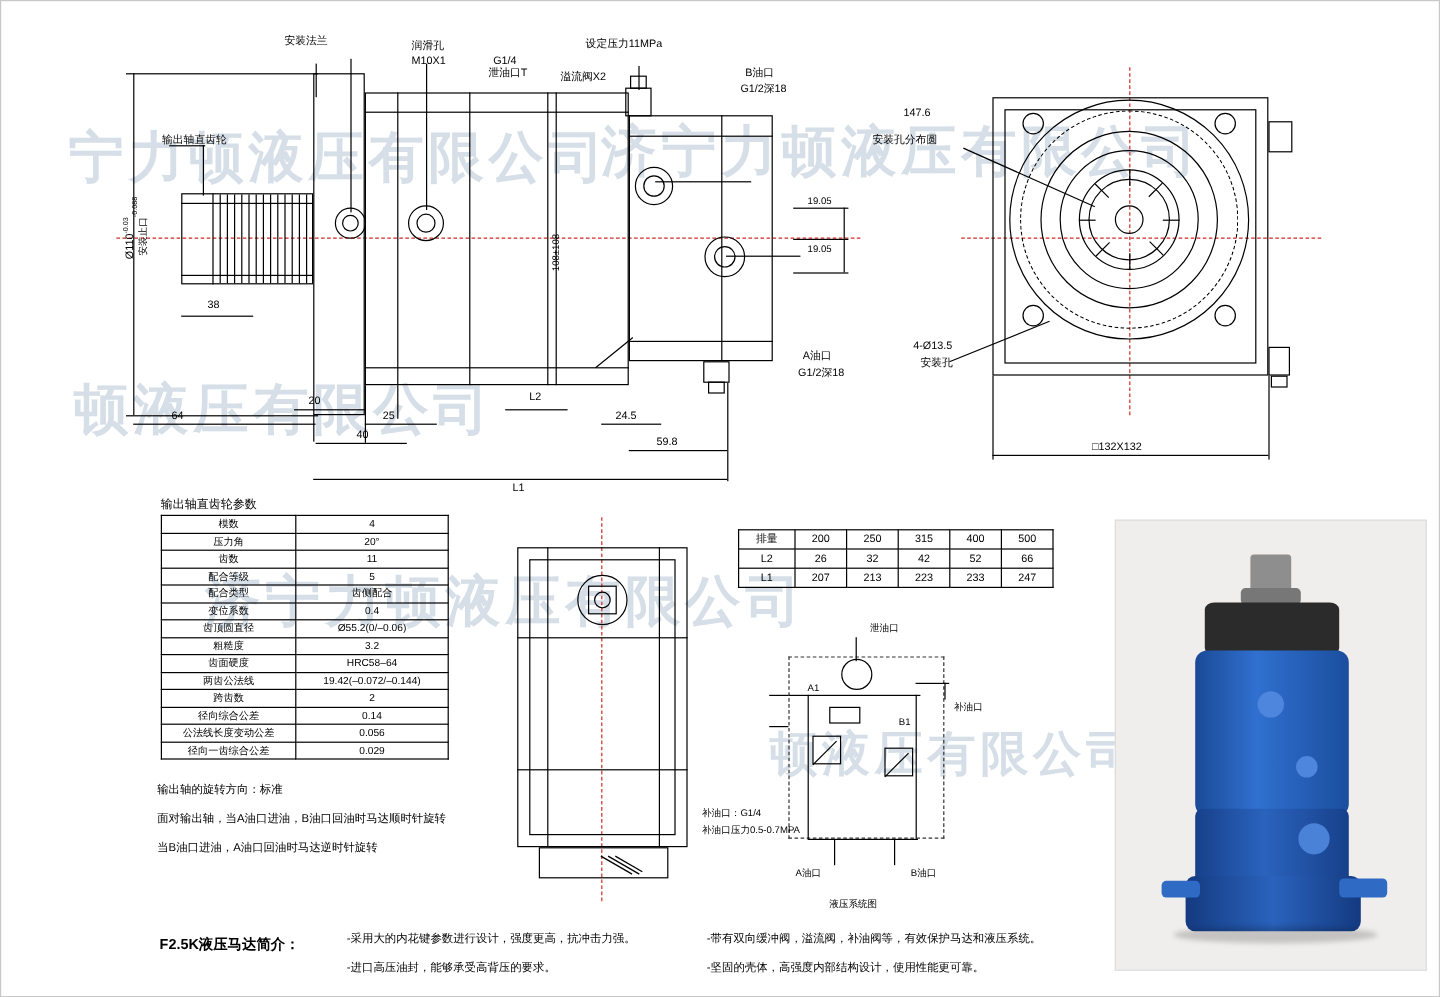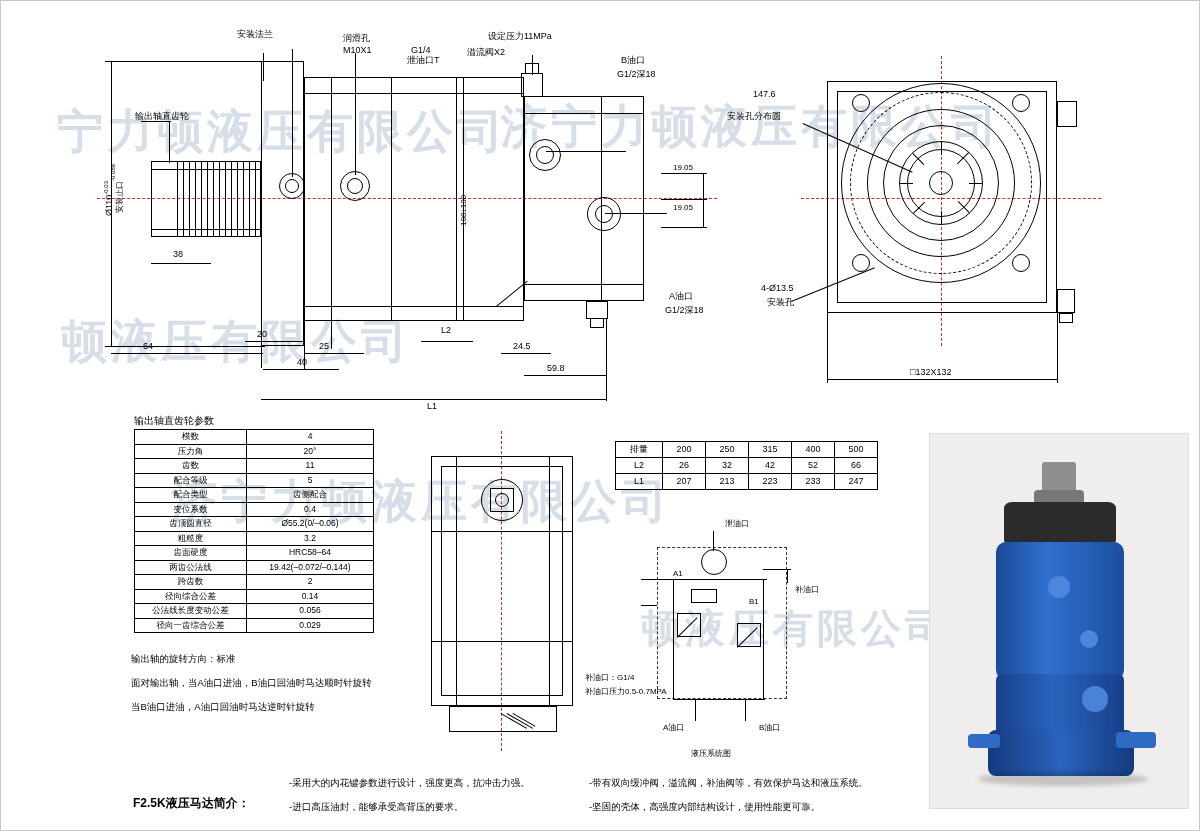--- a/index.html
+++ b/index.html
@@ -120,21 +120,21 @@
     <div class="ln" style="left:604px;top:212px;width:62px;height:1px;"></div>
     <div class="ln" style="left:168px;top:120px;width:1px;height:42px;"></div>
     <div class="ln" style="left:140px;top:120px;width:30px;height:1px;"></div>
 
     <div class="lbl" style="left:236px;top:28px;">安装法兰</div>
     <div class="lbl" style="left:342px;top:32px;">润滑孔</div>
     <div class="lbl" style="left:342px;top:44px;">M10X1</div>
     <div class="lbl" style="left:406px;top:32px;margin-top:22px;">泄油口T</div>
     <div class="lbl" style="left:410px;top:44px;">G1/4</div>
     <div class="lbl" style="left:475px;top:30px;margin-left:12px;">设定压力11MPa</div>
-    <div class="lbl" style="left:466px;top:46px;text-align:right;">溢流阀X2</div>
+    <div class="lbl" style="left:466px;top:58px;text-align:right;">溢流阀X2</div>
     <div class="lbl" style="left:620px;top:54px;">B油口</div>
     <div class="lbl" style="left:616px;top:68px;">G1/2深18</div>
     <div class="lbl" style="left:668px;top:290px;">A油口</div>
     <div class="lbl" style="left:664px;top:304px;">G1/2深18</div>
     <div class="lbl" style="left:134px;top:110px;">输出轴直齿轮</div>
 
     <div class="ln v" style="left:110px;top:60px;height:285px;"></div>
     <div class="ln h" style="left:104px;top:60px;width:160px;"></div>
     <div class="ln h" style="left:104px;top:345px;width:160px;"></div>
     <div class="lbl rot" style="left:100px;top:215px;">
@@ -388,19 +388,19 @@
 
     <div style="position:absolute;left:186px;top:298px;width:40px;height:16px;background:#2f6ac4;border-radius:4px;"></div>
     <div style="position:absolute;left:38px;top:300px;width:32px;height:14px;background:#2f6ac4;border-radius:4px;"></div>
     <div style="position:absolute;left:152px;top:252px;width:26px;height:26px;background:#4a82d8;border-radius:50%;"></div>
     <div style="position:absolute;left:118px;top:142px;width:22px;height:22px;background:#4e86dd;border-radius:50%;"></div>
     <div style="position:absolute;left:150px;top:196px;width:18px;height:18px;background:#4e86dd;border-radius:50%;"></div>
 
     <div style="position:absolute;left:48px;top:338px;width:170px;height:14px;background:rgba(0,0,0,0.18);border-radius:50%;filter:blur(2px);"></div>
   </div>
 
-  <div class="footer bold" style="left:132px;top:778px;font-size:12px;margin-top:16px;">F2.5K液压马达简介：</div>
+  <div class="footer bold" style="left:132px;top:778px;font-size:12px;">F2.5K液压马达简介：</div>
   <div class="footer" style="left:288px;top:774px;">-采用大的内花键参数进行设计，强度更高，抗冲击力强。</div>
   <div class="footer" style="left:288px;top:798px;">-进口高压油封，能够承受高背压的要求。</div>
   <div class="footer" style="left:588px;top:774px;">-带有双向缓冲阀，溢流阀，补油阀等，有效保护马达和液压系统。</div>
   <div class="footer" style="left:588px;top:798px;">-坚固的壳体，高强度内部结构设计，使用性能更可靠。</div>
 
 </div>
 
 </body></html>

